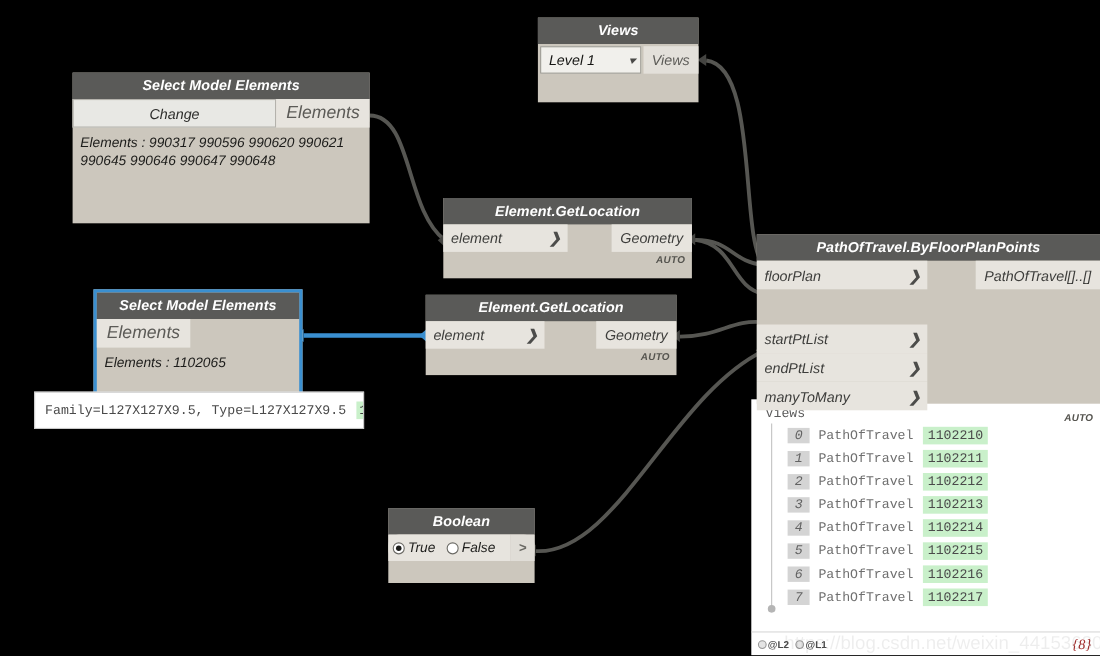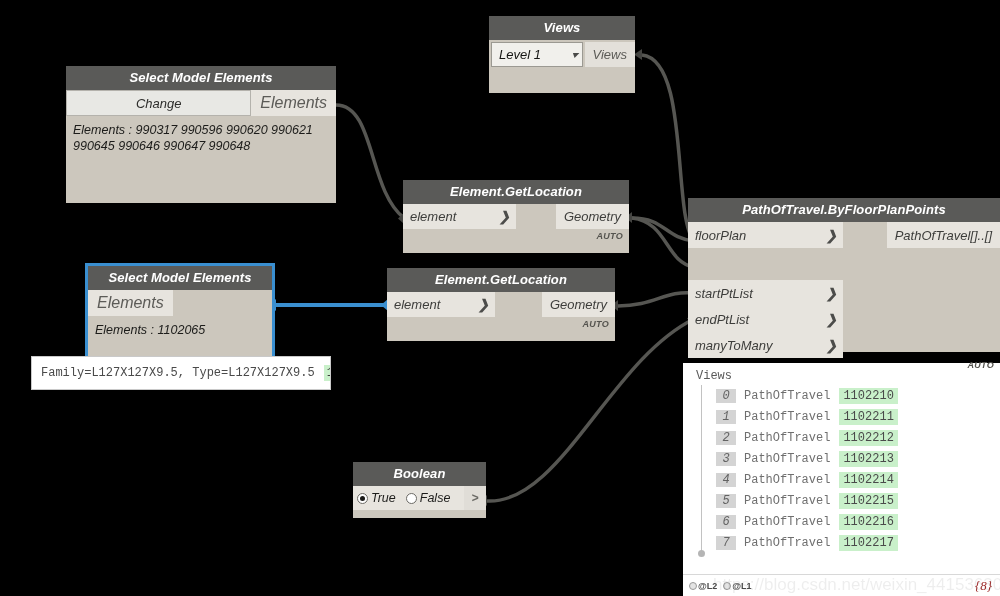--- a/index.html
+++ b/index.html
@@ -423,40 +423,40 @@
           <span>element</span>
           <span class="chev">❯</span>
         </div>
         <div class="port-spacer"></div>
         <div class="port-out">Geometry</div>
       </div>
       <div class="auto-row">AUTO</div>
     </div>
   </div>
 
-  <div class="node" style="left:353px; top:462px; width:133px; height:56px;">
+  <div class="node" style="left:353px; top:462px; width:133px; height:68px;">
     <div class="node-title">Boolean</div>
     <div class="node-body">
       <div class="bool-row">
         <div class="bool-options">
           <label class="radio-wrap">
             <span class="radio on"></span>
             <span>True</span>
           </label>
           <label class="radio-wrap">
             <span class="radio"></span>
             <span>False</span>
           </label>
         </div>
         <div class="bool-out">&gt;</div>
       </div>
     </div>
   </div>
 
-  <div class="node" style="left:688px; top:198px; width:312px; height:154px;">
+  <div class="node" style="left:688px; top:213px; width:312px; height:154px;">
     <div class="node-title">PathOfTravel.ByFloorPlanPoints</div>
     <div class="node-body">
       <div class="port-row" style="height:26px;">
         <div class="port-in" style="width:155px;">
           <span>floorPlan</span>
           <span class="chev">❯</span>
         </div>
         <div class="port-spacer"></div>
         <div class="port-out">PathOfTravel[]..[]</div>
       </div>

